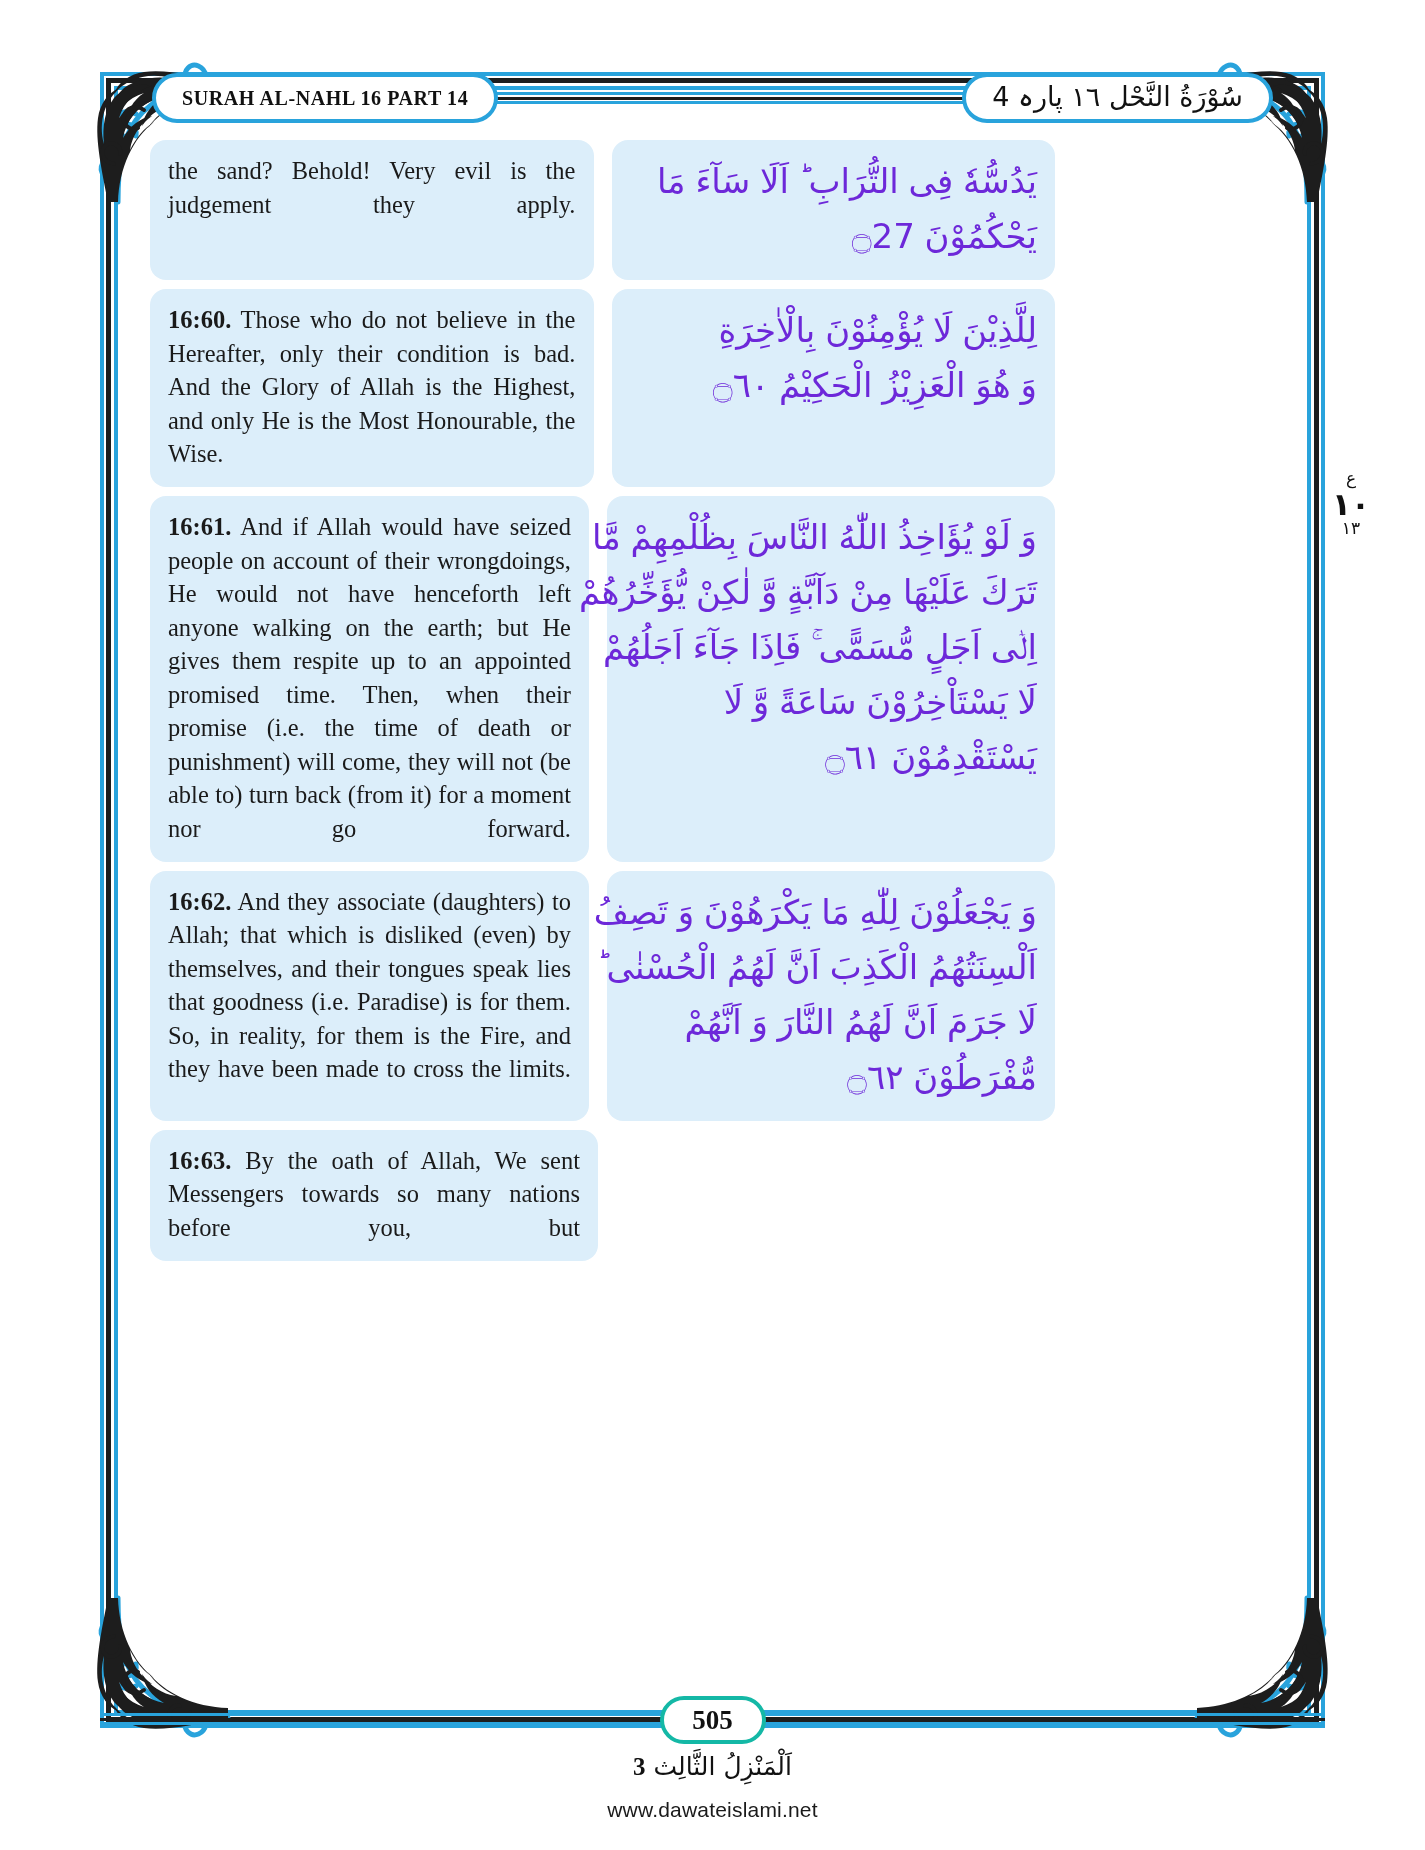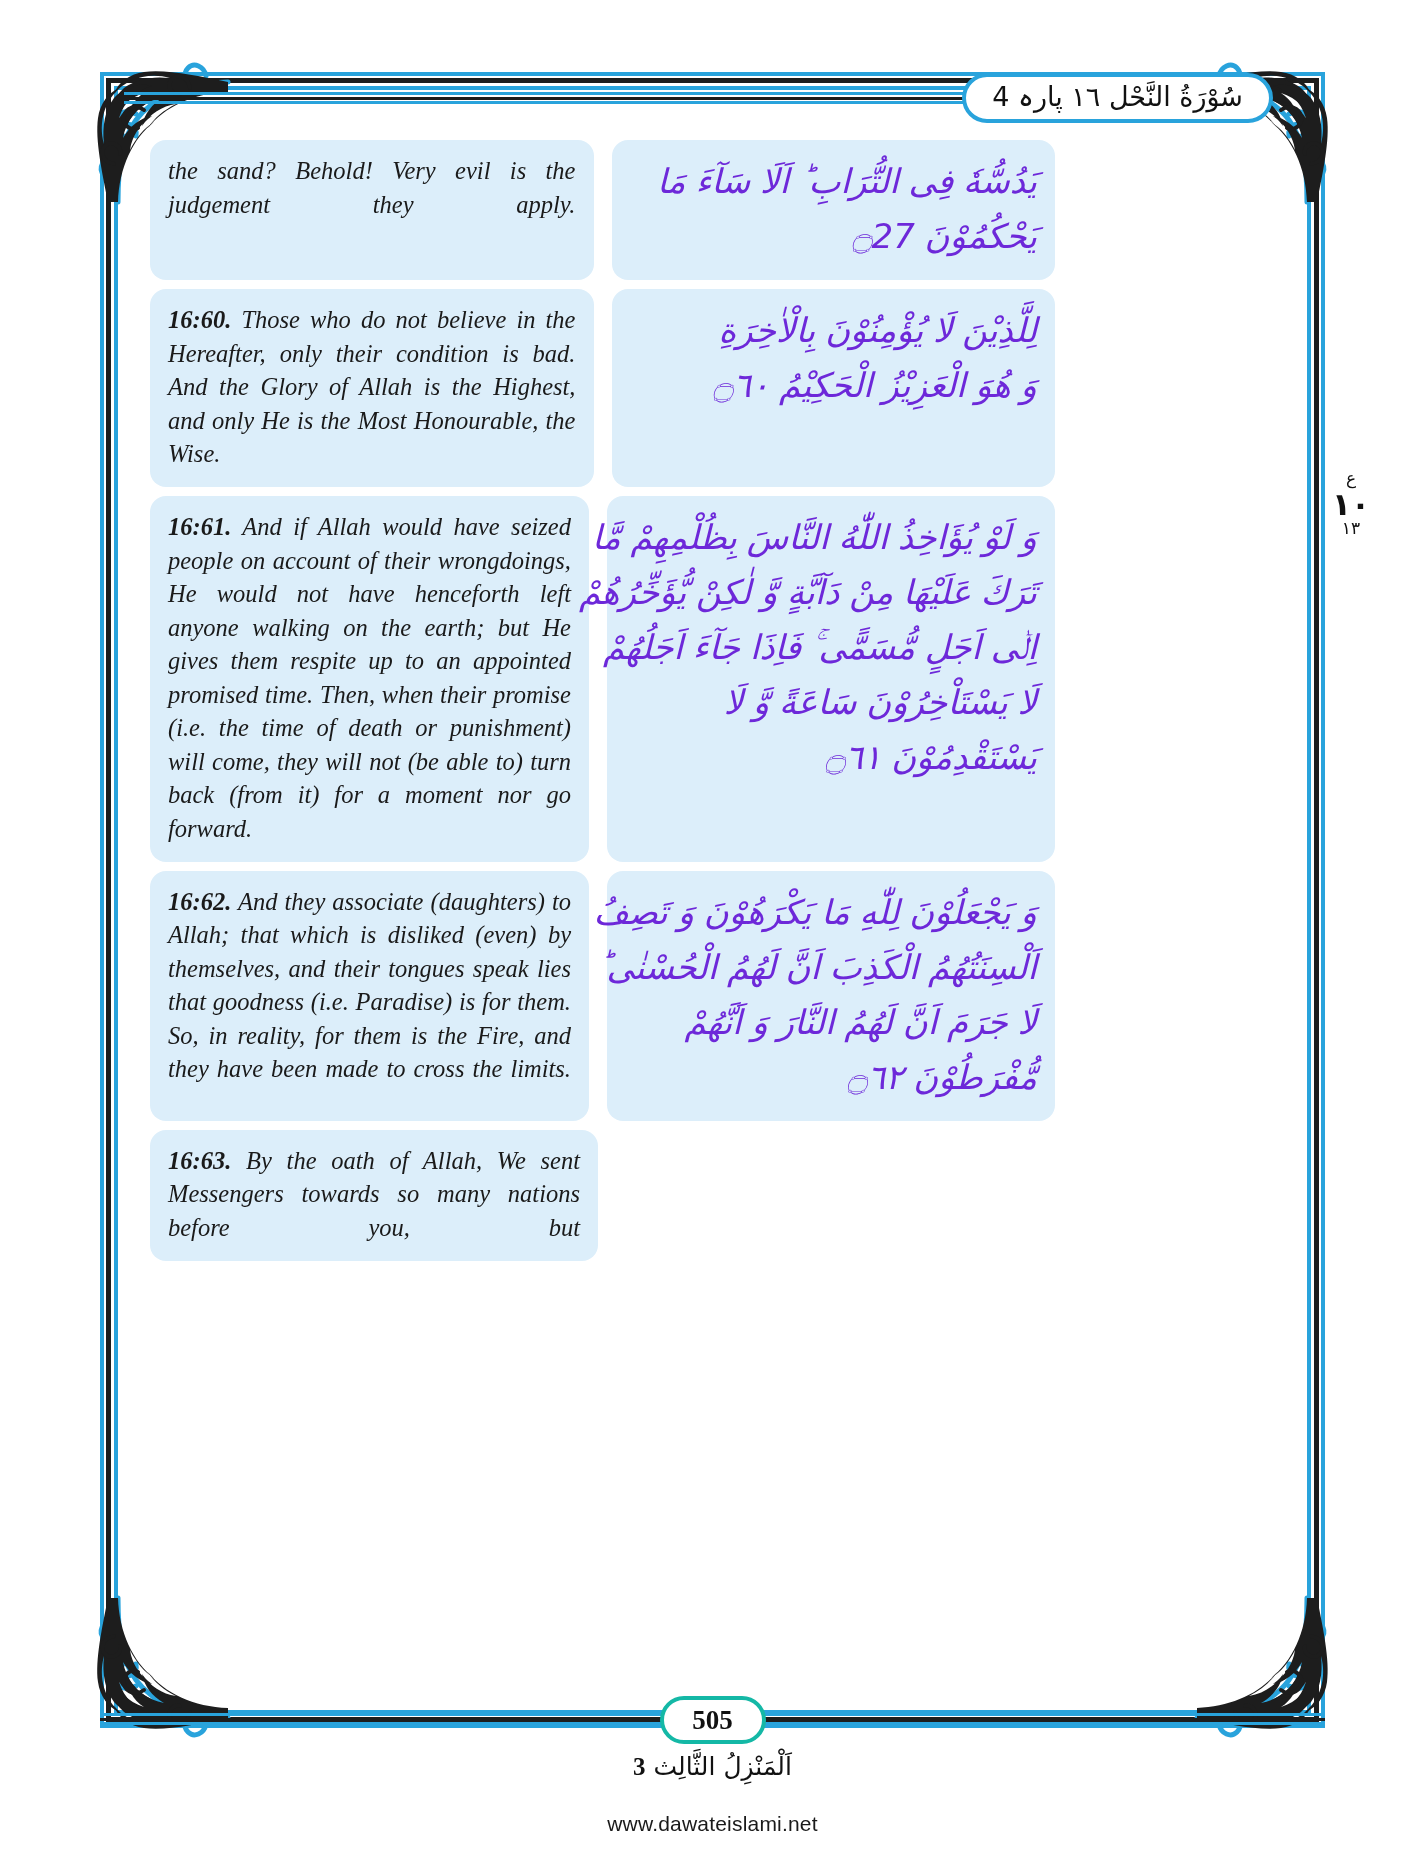--- a/index.html
+++ b/index.html
@@ -111,21 +111,20 @@
     width: 905px;
     display: flex;
     flex-direction: column;
     gap: 9px;
     z-index: 4;
   }
   .verse-row {
     display: flex;
     gap: 18px;
     align-items: stretch;
-    font-style: italic;
   }
   .cell {
     background: #DCEEFA;
     border-radius: 16px;
     padding: 14px 18px 16px 18px;
   }
   .cell-en {
     width: 448px;
     text-align: justify;
     text-align-last: justify;
@@ -222,21 +221,21 @@
   }
   .manzil .mz-num {
     font-family: "Liberation Serif", serif;
     font-weight: bold;
     font-size: 25px;
   }
   .site-url {
     position: absolute;
     left: 50%;
     transform: translateX(-50%);
-    top: 192px;
+    top: 178px;
     font-family: "Liberation Sans", sans-serif;
     font-size: 21px;
     color: #1a1a1a;
     letter-spacing: 0.2px;
   }
 </style>
 </head>
 <body>
 
 <div class="page">
@@ -324,20 +323,23 @@
       </g>
       <g fill="none" stroke="#1d1d1d" stroke-width="4" stroke-linecap="round">
         <path d="M112 36 C110 25 100 21 94 27 C88 33 93 44 102 42"></path>
         <path d="M36 112 C25 110 21 100 27 94 C33 88 44 93 42 102"></path>
         <path d="M66 58 C58 52 48 56 46 64 C44 72 52 80 60 76"></path>
       </g>
     </svg>
   </div>
 
   <div class="header-row">
+    <div class="banner banner-left">
+      <span class="banner-title">SURAH AL-NAHL 16 PART 14</span>
+    </div>
     <div class="header-connector">
         <span></span>
       </div>
     <div class="banner banner-right">
       <span class="banner-title-ar">سُوْرَةُ النَّحْل ١٦ پارہ 4</span>
     </div>
   </div>
 
   <div class="ruku">
     <span class="r-top">ع</span>

